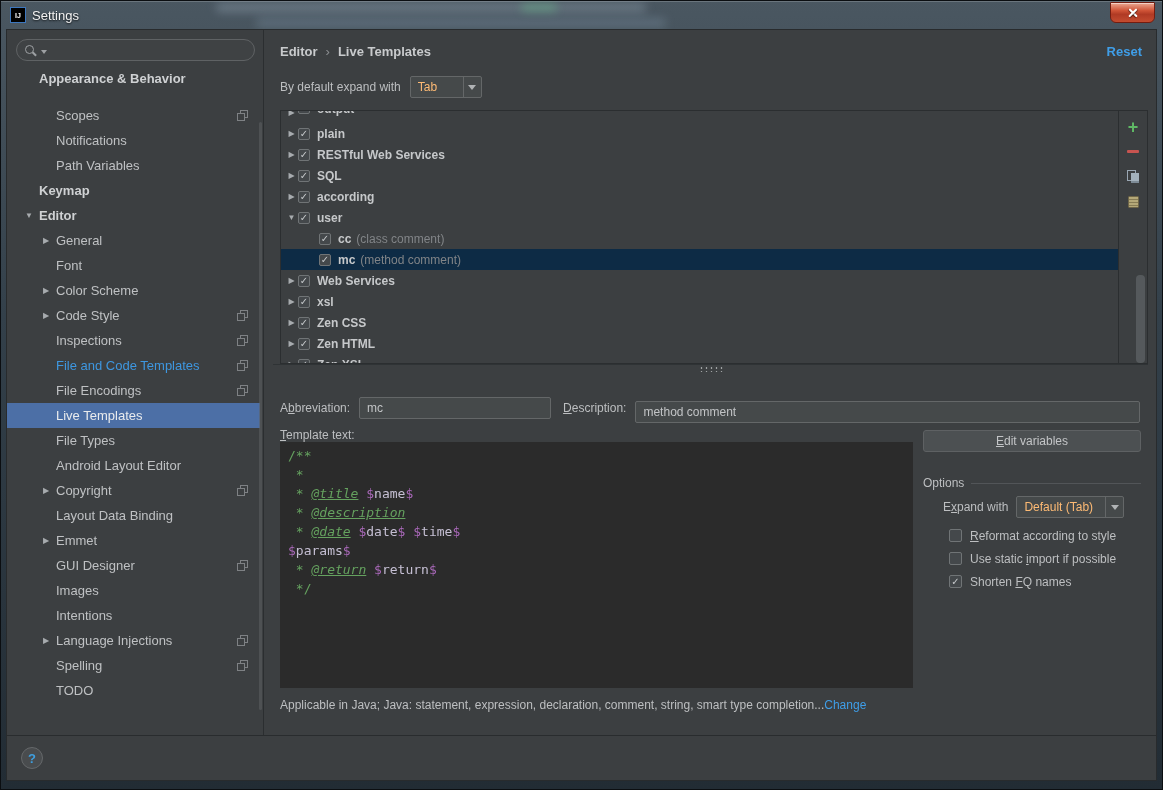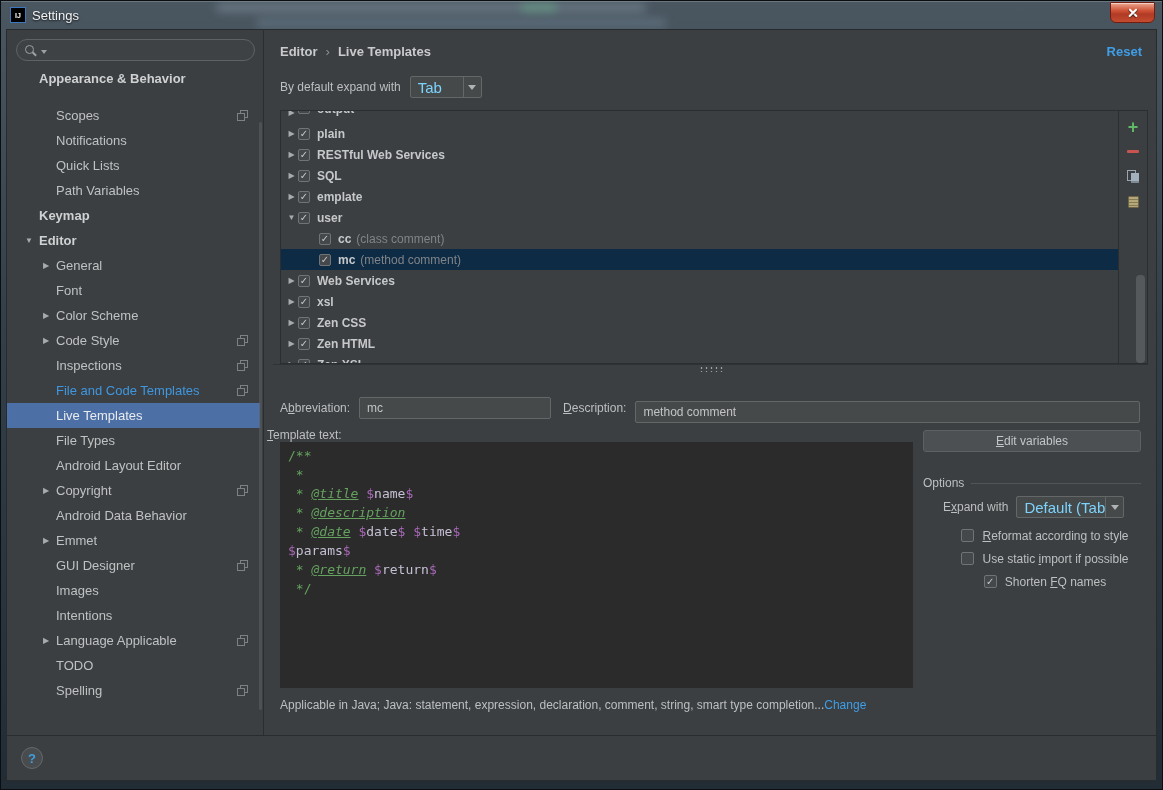--- a/index.html
+++ b/index.html
@@ -48,21 +48,21 @@
   .copy-ic::before{content:"";position:absolute;right:0;top:0;width:6px;height:6px;border:1px solid #8a8d90;}
   .copy-ic::after{content:"";position:absolute;left:0;bottom:0;width:6px;height:6px;border:1px solid #8a8d90;background:#3c3f41;}
   .sb-scroll{position:absolute;right:1px;top:92px;width:3px;height:588px;background:#5c6063;opacity:.55;border-radius:2px;}
   
   .content{position:absolute;left:258px;top:0;right:0;bottom:45px;}
   .crumbs{position:absolute;left:15px;top:14px;font-size:13px;font-weight:bold;color:#c9cbcd;display:flex;gap:8px;align-items:center;}
   .crumb-sep{color:#8a8d90;font-weight:normal;}
   .reset-link{position:absolute;right:14px;top:14px;font-size:13px;font-weight:bold;color:#3f9ee8;cursor:pointer;}
   .expand-row{position:absolute;left:15px;top:46px;display:flex;align-items:center;gap:9px;font-size:12px;color:#bdbfc1;}
   .combo{display:flex;align-items:center;height:22px;background:#45494a;border:1px solid #646768;border-radius:2px;cursor:pointer;}
-  .combo-val{flex:1;padding:0 7px;font-size:15px;color:#7dd3fc;white-space:nowrap;overflow:hidden;}
+  .combo-val{flex:1;padding:0 7px;font-size:12px;color:#fdba74;white-space:nowrap;overflow:hidden;}
   .combo-btn{width:18px;align-self:stretch;border-left:1px solid #646768;display:flex;align-items:center;justify-content:center;}
   .combo-arrow{width:0;height:0;border-left:4px solid transparent;border-right:4px solid transparent;border-top:5px solid #b0b3b5;}
   
   .list-panel{position:absolute;left:15px;top:80px;width:868px;height:254px;border:1px solid #2b2e30;background:#3c3f41;}
   .tl-rows{position:absolute;left:0;top:0;right:29px;bottom:0;overflow:hidden;}
   .tl-row{height:21px;display:flex;align-items:center;font-size:12px;color:#c6c8ca;cursor:pointer;}
   .tl-row .tri{width:13px;margin-left:4px;line-height:21px;}
   .tl-row.child{padding-left:38px;}
   .tl-row.sel{background:#0d2b45;}
   .tl-row.clip-top{height:12px;overflow:hidden;align-items:flex-start;}
@@ -89,42 +89,42 @@
     display:flex;justify-content:center;align-items:center;}
   .dots{width:24px;height:6px;background-image:radial-gradient(#9fa2a4 1px,transparent 1.2px);
     background-size:5px 4px;cursor:row-resize;}
   
   .form-row{position:absolute;left:15px;top:362px;right:16px;display:flex;align-items:center;font-size:12px;color:#bdbfc1;}
   .fld{height:22px;background:#45494a;border:1px solid #646768;border-radius:2px;color:#c2c4c6;
     font-size:12px;padding:0 7px;font-family:"Liberation Sans",sans-serif;outline:none;}
   .abbr-fld{width:192px;margin-left:9px;}
   .desc-lbl{margin-left:12px;text-align:center;}
   .desc-fld{flex:1;margin-left:9px;margin-top:9px;}
-  .tpl-label{position:absolute;left:2px;top:398px;font-size:12px;color:#bdbfc1;}
+  .tpl-label{position:absolute;left:15px;top:398px;font-size:12px;color:#bdbfc1;}
   
   .editor{position:absolute;left:15px;top:412px;width:633px;height:246px;background:#2b2b2b;
     padding:6px 8px;font-family:"DejaVu Sans Mono",monospace;font-size:13px;overflow:hidden;cursor:text;}
   .code-line{height:19px;white-space:pre;}
   .tok-c{color:#65a25f;}
   .tok-t{color:#65a25f;font-weight:normal;font-style:italic;text-decoration:underline;}
   .tok-d{color:#a868b8;}
   .tok-n{color:#c5bfd3;}
   .tok-p{color:#a9b7c6;}
   
   .right-col{position:absolute;left:658px;top:400px;width:218px;font-size:12px;color:#bdbfc1;}
   .btn{height:23px;background:#4c5052;border:1px solid #5e6163;border-radius:3px;color:#c3c5c7;
     font-size:12px;font-family:"Liberation Sans",sans-serif;display:flex;align-items:center;justify-content:center;
     padding:0 14px;cursor:pointer;}
   .btn.primary{background:#3a648f;border-color:#5a7ea3;color:#e8ecf0;font-weight:bold;}
   .btn-editvars{width:100%;height:22px;margin-bottom:24px;}
   .options-hdr{display:flex;align-items:center;gap:7px;margin-bottom:6px;}
   .options-hdr .line{flex:1;height:1px;background:#525558;}
   .expand-with{display:flex;align-items:center;gap:8px;padding-left:20px;margin-bottom:6px;}
   .ew-combo{width:108px;}
-  .opt-row{height:23px;display:flex;align-items:center;gap:8px;padding-left:26px;cursor:pointer;justify-content:center;}
+  .opt-row{height:23px;display:flex;align-items:center;gap:8px;padding-left:26px;cursor:pointer;}
   .opt-cb{width:13px;height:13px;}
   .applicable{position:absolute;left:15px;top:668px;font-size:12px;color:#bdbfc1;white-space:nowrap;}
   .link{color:#3f9ee8;cursor:pointer;}
   
   .footer{position:absolute;left:0;right:0;bottom:0;height:45px;border-top:1px solid #292c2e;display:flex;align-items:center;}
   .help{margin-left:14px;width:22px;height:22px;border-radius:50%;border:1px solid #65686a;background:#494c4e;
     color:#3f9fdf;font-weight:bold;font-size:13px;display:flex;align-items:center;justify-content:center;cursor:pointer;}
   .foot-btns{margin-left:auto;margin-right:14px;display:flex;gap:12px;}
   .foot-btns .btn{min-width:72px;}
   .u{text-decoration:underline;}
@@ -168,24 +168,20 @@
             <span class="tri" style="margin-left: 31px;"></span>
             <span class="sb-label">Scopes</span>
             <span class="copy-ic"></span>
           </div>
           <div class="sb-row">
             <span class="tri" style="margin-left: 31px;"></span>
             <span class="sb-label">Notifications</span>
           </div>
           <div class="sb-row">
             <span class="tri" style="margin-left: 31px;"></span>
-            <span class="sb-label">Quick Lists</span>
-          </div>
-          <div class="sb-row">
-            <span class="tri" style="margin-left: 31px;"></span>
             <span class="sb-label">Path Variables</span>
           </div>
           <div class="sb-row hdr">
             <span class="tri" style="margin-left: 14px;"></span>
             <span class="sb-label">Keymap</span>
           </div>
           <div class="sb-row hdr">
             <span class="tri" style="margin-left: 14px;">▼</span>
             <span class="sb-label">Editor</span>
           </div>
@@ -209,71 +205,76 @@
           <div class="sb-row">
             <span class="tri" style="margin-left: 31px;"></span>
             <span class="sb-label">Inspections</span>
             <span class="copy-ic"></span>
           </div>
           <div class="sb-row accent">
             <span class="tri" style="margin-left: 31px;"></span>
             <span class="sb-label">File and Code Templates</span>
             <span class="copy-ic"></span>
           </div>
+          <div class="sb-row">
+            <span class="tri" style="margin-left: 31px;"></span>
+            <span class="sb-label">File Encodings</span>
+            <span class="copy-ic"></span>
+          </div>
           <div class="sb-row sel">
             <span class="tri" style="margin-left: 31px;"></span>
             <span class="sb-label">Live Templates</span>
           </div>
           <div class="sb-row">
             <span class="tri" style="margin-left: 31px;"></span>
             <span class="sb-label">File Types</span>
           </div>
           <div class="sb-row">
             <span class="tri" style="margin-left: 31px;"></span>
             <span class="sb-label">Android Layout Editor</span>
           </div>
           <div class="sb-row">
             <span class="tri" style="margin-left: 31px;">▶</span>
             <span class="sb-label">Copyright</span>
             <span class="copy-ic"></span>
           </div>
           <div class="sb-row">
             <span class="tri" style="margin-left: 31px;"></span>
-            <span class="sb-label">Android Data Behavior</span>
+            <span class="sb-label">Layout Data Binding</span>
           </div>
           <div class="sb-row">
             <span class="tri" style="margin-left: 31px;">▶</span>
             <span class="sb-label">Emmet</span>
           </div>
           <div class="sb-row">
             <span class="tri" style="margin-left: 31px;"></span>
             <span class="sb-label">GUI Designer</span>
             <span class="copy-ic"></span>
           </div>
           <div class="sb-row">
             <span class="tri" style="margin-left: 31px;"></span>
             <span class="sb-label">Images</span>
           </div>
           <div class="sb-row">
             <span class="tri" style="margin-left: 31px;"></span>
             <span class="sb-label">Intentions</span>
           </div>
           <div class="sb-row">
             <span class="tri" style="margin-left: 31px;">▶</span>
-            <span class="sb-label">Language Applicable</span>
+            <span class="sb-label">Language Injections</span>
+            <span class="copy-ic"></span>
+          </div>
+          <div class="sb-row">
+            <span class="tri" style="margin-left: 31px;"></span>
+            <span class="sb-label">Spelling</span>
             <span class="copy-ic"></span>
           </div>
           <div class="sb-row">
             <span class="tri" style="margin-left: 31px;"></span>
             <span class="sb-label">TODO</span>
-          </div>
-          <div class="sb-row">
-            <span class="tri" style="margin-left: 31px;"></span>
-            <span class="sb-label">Spelling</span>
-            <span class="copy-ic"></span>
           </div>
         </div>
       <div class="sb-scroll"></div>
     </div>
 
     <div class="content">
       <div class="crumbs">
         <span>Editor</span>
         <span class="crumb-sep">›</span>
         <span>Live Templates</span>
@@ -308,21 +309,21 @@
               <span class="tl-label">RESTful Web Services</span>
             </div>
             <div class="tl-row">
               <span class="tri">▶</span>
               <span class="cb checked"></span>
               <span class="tl-label">SQL</span>
             </div>
             <div class="tl-row">
               <span class="tri">▶</span>
               <span class="cb checked"></span>
-              <span class="tl-label">emplate</span>
+              <span class="tl-label">according</span>
             </div>
             <div class="tl-row">
               <span class="tri">▼</span>
               <span class="cb checked"></span>
               <span class="tl-label">user</span>
             </div>
             <div class="tl-row child">
               <span class="cb checked"></span>
               <span class="tl-label">cc</span>
               <span class="tl-desc">(class comment)</span>

